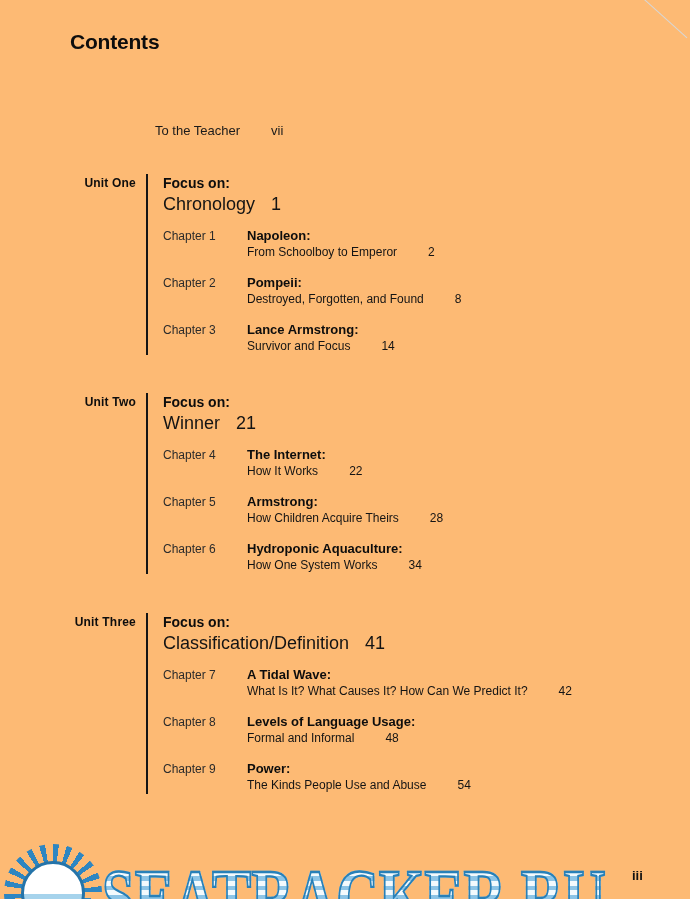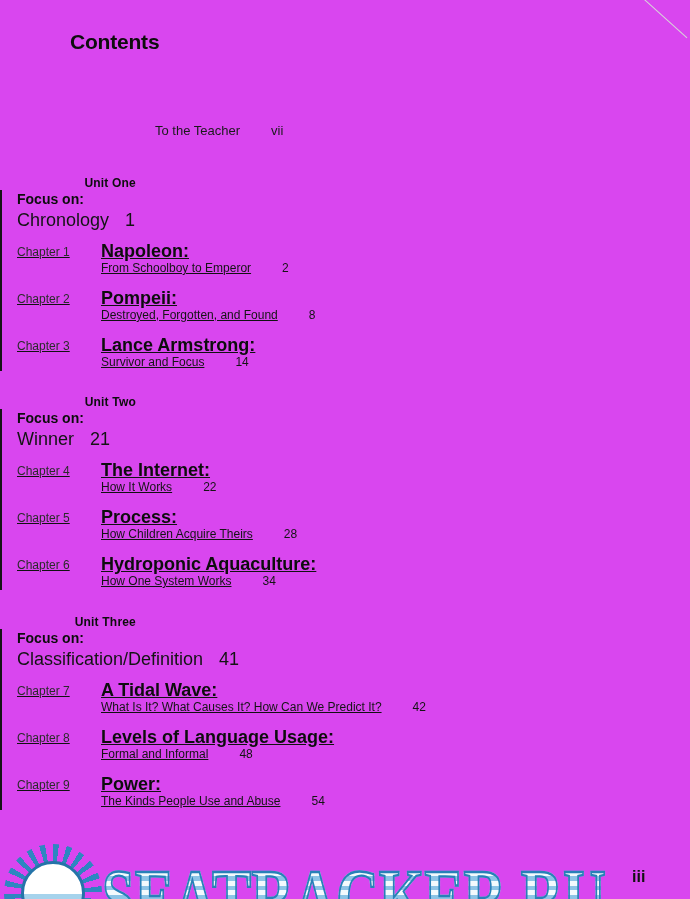--- a/index.html
+++ b/index.html
@@ -1,65 +1,65 @@
 <!DOCTYPE html>
 <html><head>
 <meta charset="utf-8">
 <style>
   html,body{margin:0;padding:0;background:#ffffff;}
   .page{
     position:relative;
     width:690px;height:899px;
-    background:#d946ef;
+    background:#fdba74;
     font-family:"Liberation Sans", sans-serif;
     color:#111;
     overflow:hidden;
   }
   .page-title{
     position:absolute;left:70px;top:30px;
     font-size:21px;font-weight:700;letter-spacing:-0.2px;color:#0d0d0d;
   }
   .front-matter{
     position:absolute;left:155px;top:123px;
     font-size:13px;color:#1a1a1a;
   }
   .pg{display:inline-block;margin-left:31px;}
   .pg-wide{display:inline-block;margin-left:16px;}
 
   .unit{
-    position:absolute;left:0;display:flex;width:684px;flex-direction:column;
+    position:absolute;left:0;display:flex;width:684px;
   }
   .unit-1{top:174px;}
   .unit-2{top:393px;}
   .unit-3{top:613px;}
   .unit-label{
     width:146px;box-sizing:border-box;
     text-align:right;padding-right:10px;padding-top:2px;
     font-size:12px;font-weight:700;color:#0d0d0d;
     letter-spacing:0.2px;
   }
   .unit-body{
     border-left:2px solid #151515;
     padding-left:15px;
     flex:1;
   }
   .focus-label{font-size:14px;font-weight:700;line-height:19px;color:#0d0d0d;}
   .focus-title{font-size:18px;line-height:22px;margin-bottom:12px;color:#141414;}
-  .chapter{display:flex;margin-bottom:13px;text-decoration:underline;}
+  .chapter{display:flex;margin-bottom:13px;}
   .chapter:last-child{margin-bottom:0;}
   .chapter-label{
     width:84px;flex:0 0 84px;
     font-size:12px;line-height:17px;color:#2b2b2b;padding-top:1px;
   }
-  .chapter-title{font-size:18px;font-weight:700;line-height:17px;color:#0d0d0d;}
+  .chapter-title{font-size:13px;font-weight:700;line-height:17px;color:#0d0d0d;}
   .chapter-subtitle{font-size:12px;line-height:17px;color:#141414;white-space:nowrap;}
 
   .page-number{
     position:absolute;left:632px;top:868px;
-    font-size:16px;font-weight:700;color:#111;
+    font-size:13px;font-weight:700;color:#111;
   }
 
   
   .watermark{position:absolute;left:0;top:842px;width:590px;height:100px;pointer-events:none;}
   .sun{position:absolute;left:4px;top:2px;width:98px;height:98px;}
   .sun-rays{
     position:absolute;left:0;top:0;width:98px;height:98px;border-radius:50%;
     background:repeating-conic-gradient(#2e86c1 0deg 7deg, rgba(255,255,255,0) 7deg 16.36deg);
   }
   .sun-core{
@@ -152,21 +152,21 @@
           <div class="chapter-title">The Internet:</div>
           <div class="chapter-subtitle">
             <span>How It Works</span><span class="pg">22</span>
           </div>
         </div>
       </div>
 
       <div class="chapter">
         <div class="chapter-label">Chapter 5</div>
         <div>
-          <div class="chapter-title">Process:</div>
+          <div class="chapter-title">Armstrong:</div>
           <div class="chapter-subtitle">
             <span>How Children Acquire Theirs</span><span class="pg">28</span>
           </div>
         </div>
       </div>
 
       <div class="chapter">
         <div class="chapter-label">Chapter 6</div>
         <div>
           <div class="chapter-title">Hydroponic Aquaculture:</div>

